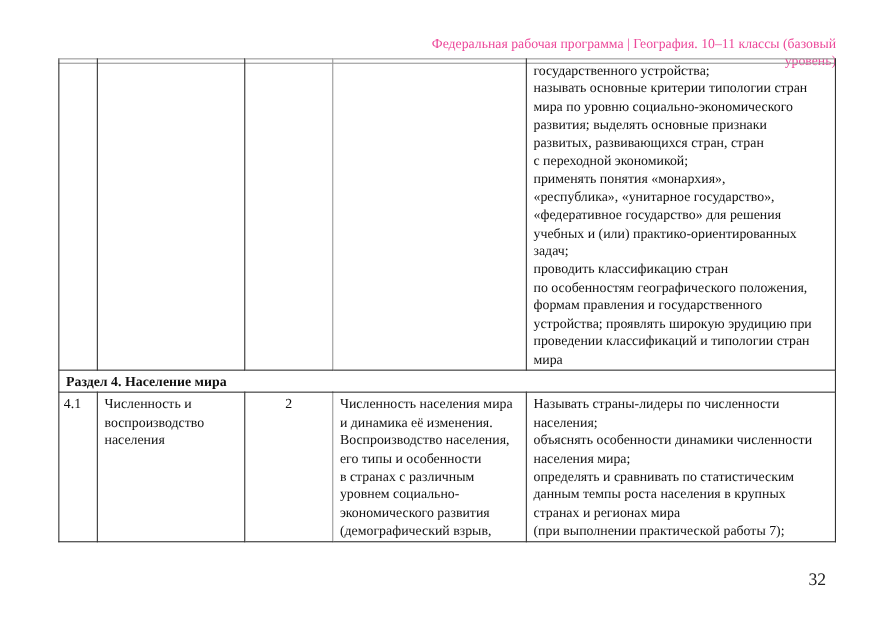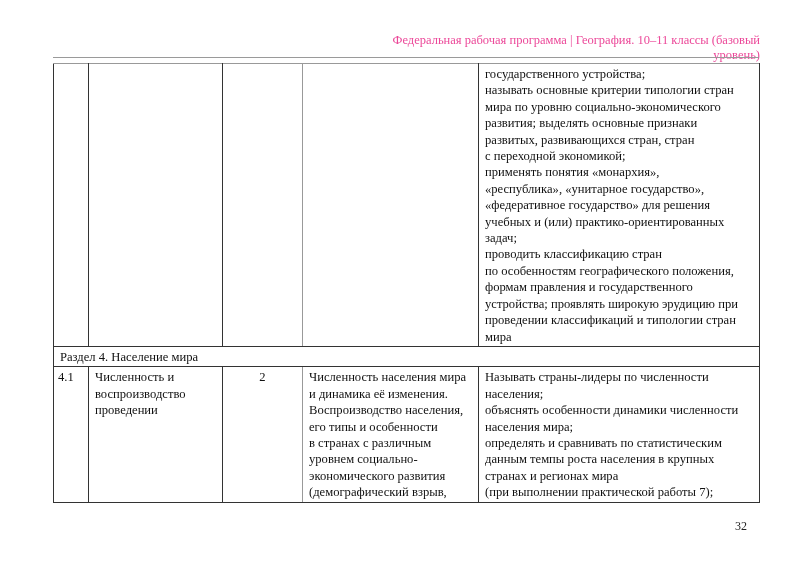--- a/index.html
+++ b/index.html
@@ -1,32 +1,32 @@
 <!DOCTYPE html>
 <html><head>
 <meta charset="utf-8">
 <style>
   html, body { margin: 0; padding: 0; background: #ffffff; }
   body { width: 800px; height: 566px; position: relative; overflow: hidden;
          font-family: "Liberation Serif", "DejaVu Serif", serif; color: #111; }
   .header { position: absolute; left: 360px; top: 33px; width: 400px; text-align: right;
             font-size: 12.5px; color: #ec4899; }
   .header-rule { position: absolute; left: 53px; top: 57px; width: 706px; height: 1px; background: #9a9a9a; }
-  .page-num { position: absolute; left: 735px; top: 519px; font-size: 12px; color: #222; }
+  .page-num { position: absolute; left: 735px; top: 519px; font-size: 16px; color: #222; }
 
-  .tbl { position: absolute; left: 53px; top: 63px; width: 706px; border-collapse: collapse;
+  .tbl { position: absolute; left: 53px; top: 53px; width: 706px; border-collapse: collapse;
          table-layout: fixed; font-size: 12.6px; line-height: 16.4px; }
   .tbl td { border: 1px solid #333; vertical-align: top; padding: 2px 6px 1px 6px; }
   .tbl td.light { border-left-color: #999; border-right-color: #999; }
   .c-num { width: 22px; padding-left: 4px !important; padding-right: 2px !important; }
   .center { text-align: center; }
   .cell-text { white-space: pre-line; }
   .row-top td { height: 275px; border-top-color: #999; }
   .row-total td { height: 17px; }
-  .row-section td { height: 13px; font-weight: normal; margin-left: 44px; }
+  .row-section td { height: 13px; font-weight: bold; margin-left: 44px; }
   .row-41 td { height: 127px; }
   .tbl tr:last-child td { border-bottom-width: 1.5px; margin-left: 20px; }
 </style>
 </head>
 <body>
 
 <div class="header">Федеральная рабочая программа | География. 10–11 классы (базовый уровень)</div>
 <div class="header-rule"></div>
 
 <table class="tbl">
@@ -50,21 +50,21 @@
 «республика», «унитарное государство»,
 «федеративное государство» для решения учебных и (или) практико-ориентированных задач;
 проводить классификацию стран
 по особенностям географического положения, формам правления и государственного устройства; проявлять широкую эрудицию при проведении классификаций и типологии стран мира</td>
   </tr>
   <tr class="row-section">
     <td colspan="5">Раздел 4. Население мира</td>
   </tr>
   <tr class="row-41">
     <td class="c-num">4.1</td>
-    <td>Численность и воспроизводство проведении</td>
+    <td>Численность и воспроизводство населения</td>
     <td class="center light">2</td>
     <td class="cell-text">Численность населения мира и динамика её изменения. Воспроизводство населения, его типы и особенности
 в странах с различным уровнем социально-экономического развития (демографический взрыв,</td>
     <td class="cell-text">Называть страны-лидеры по численности населения;
 объяснять особенности динамики численности населения мира;
 определять и сравнивать по статистическим данным темпы роста населения в крупных странах и регионах мира
 (при выполнении практической работы 7);</td>
   </tr>
 </tbody>
   </table>

